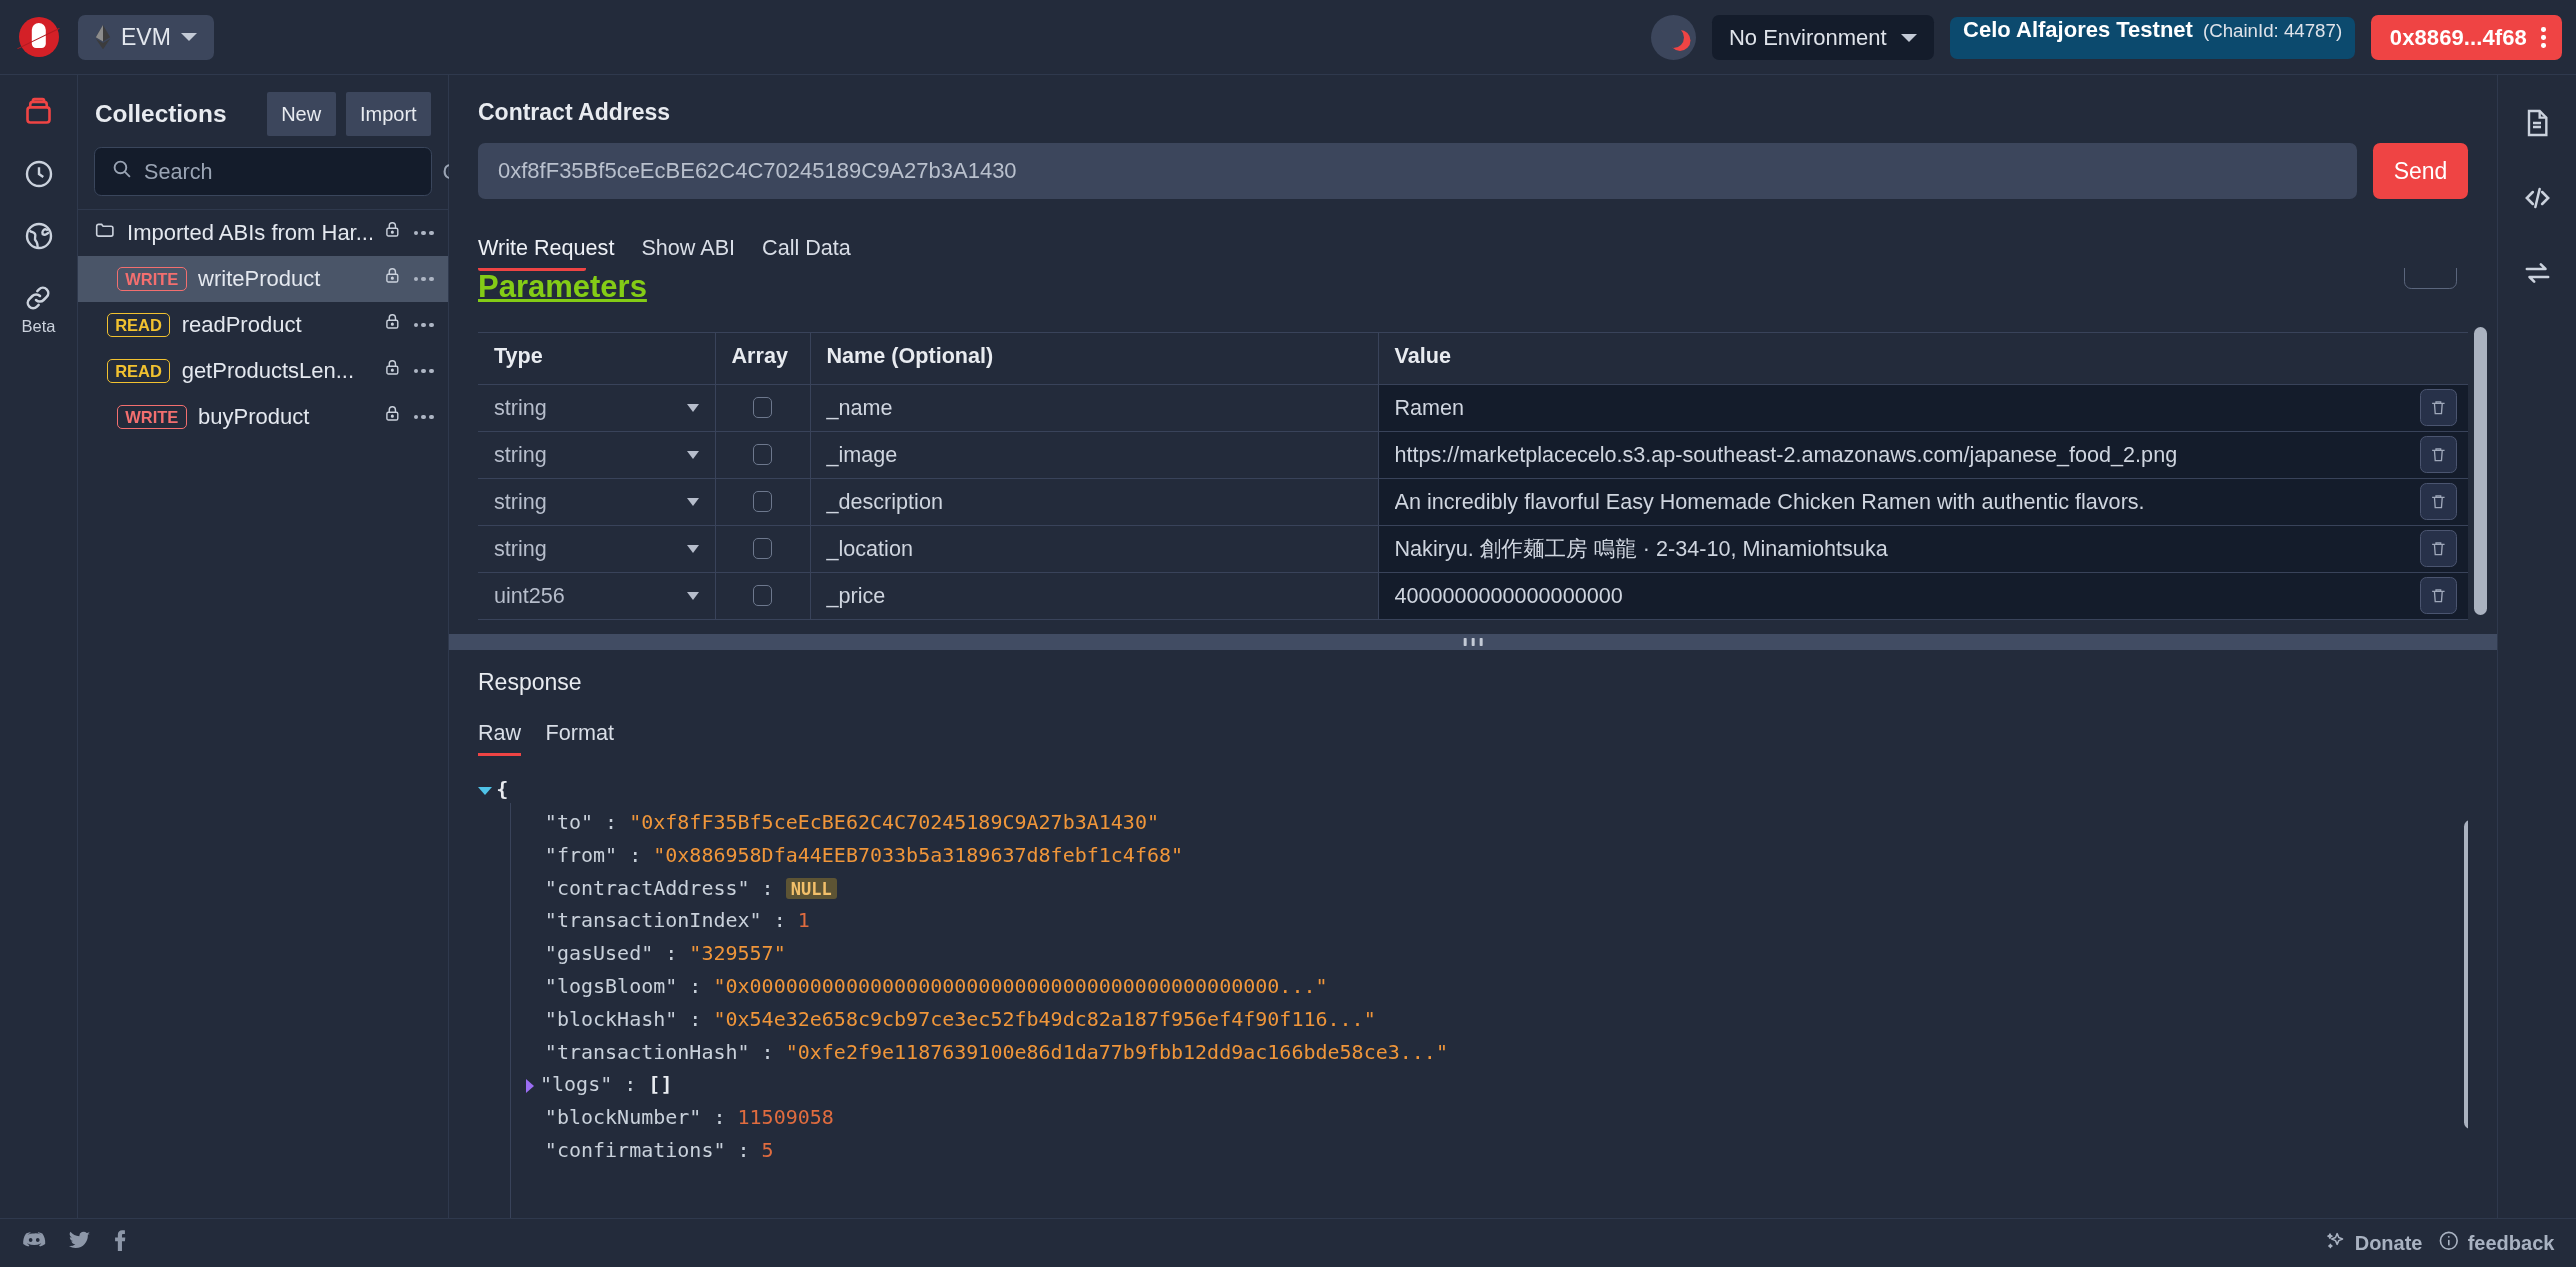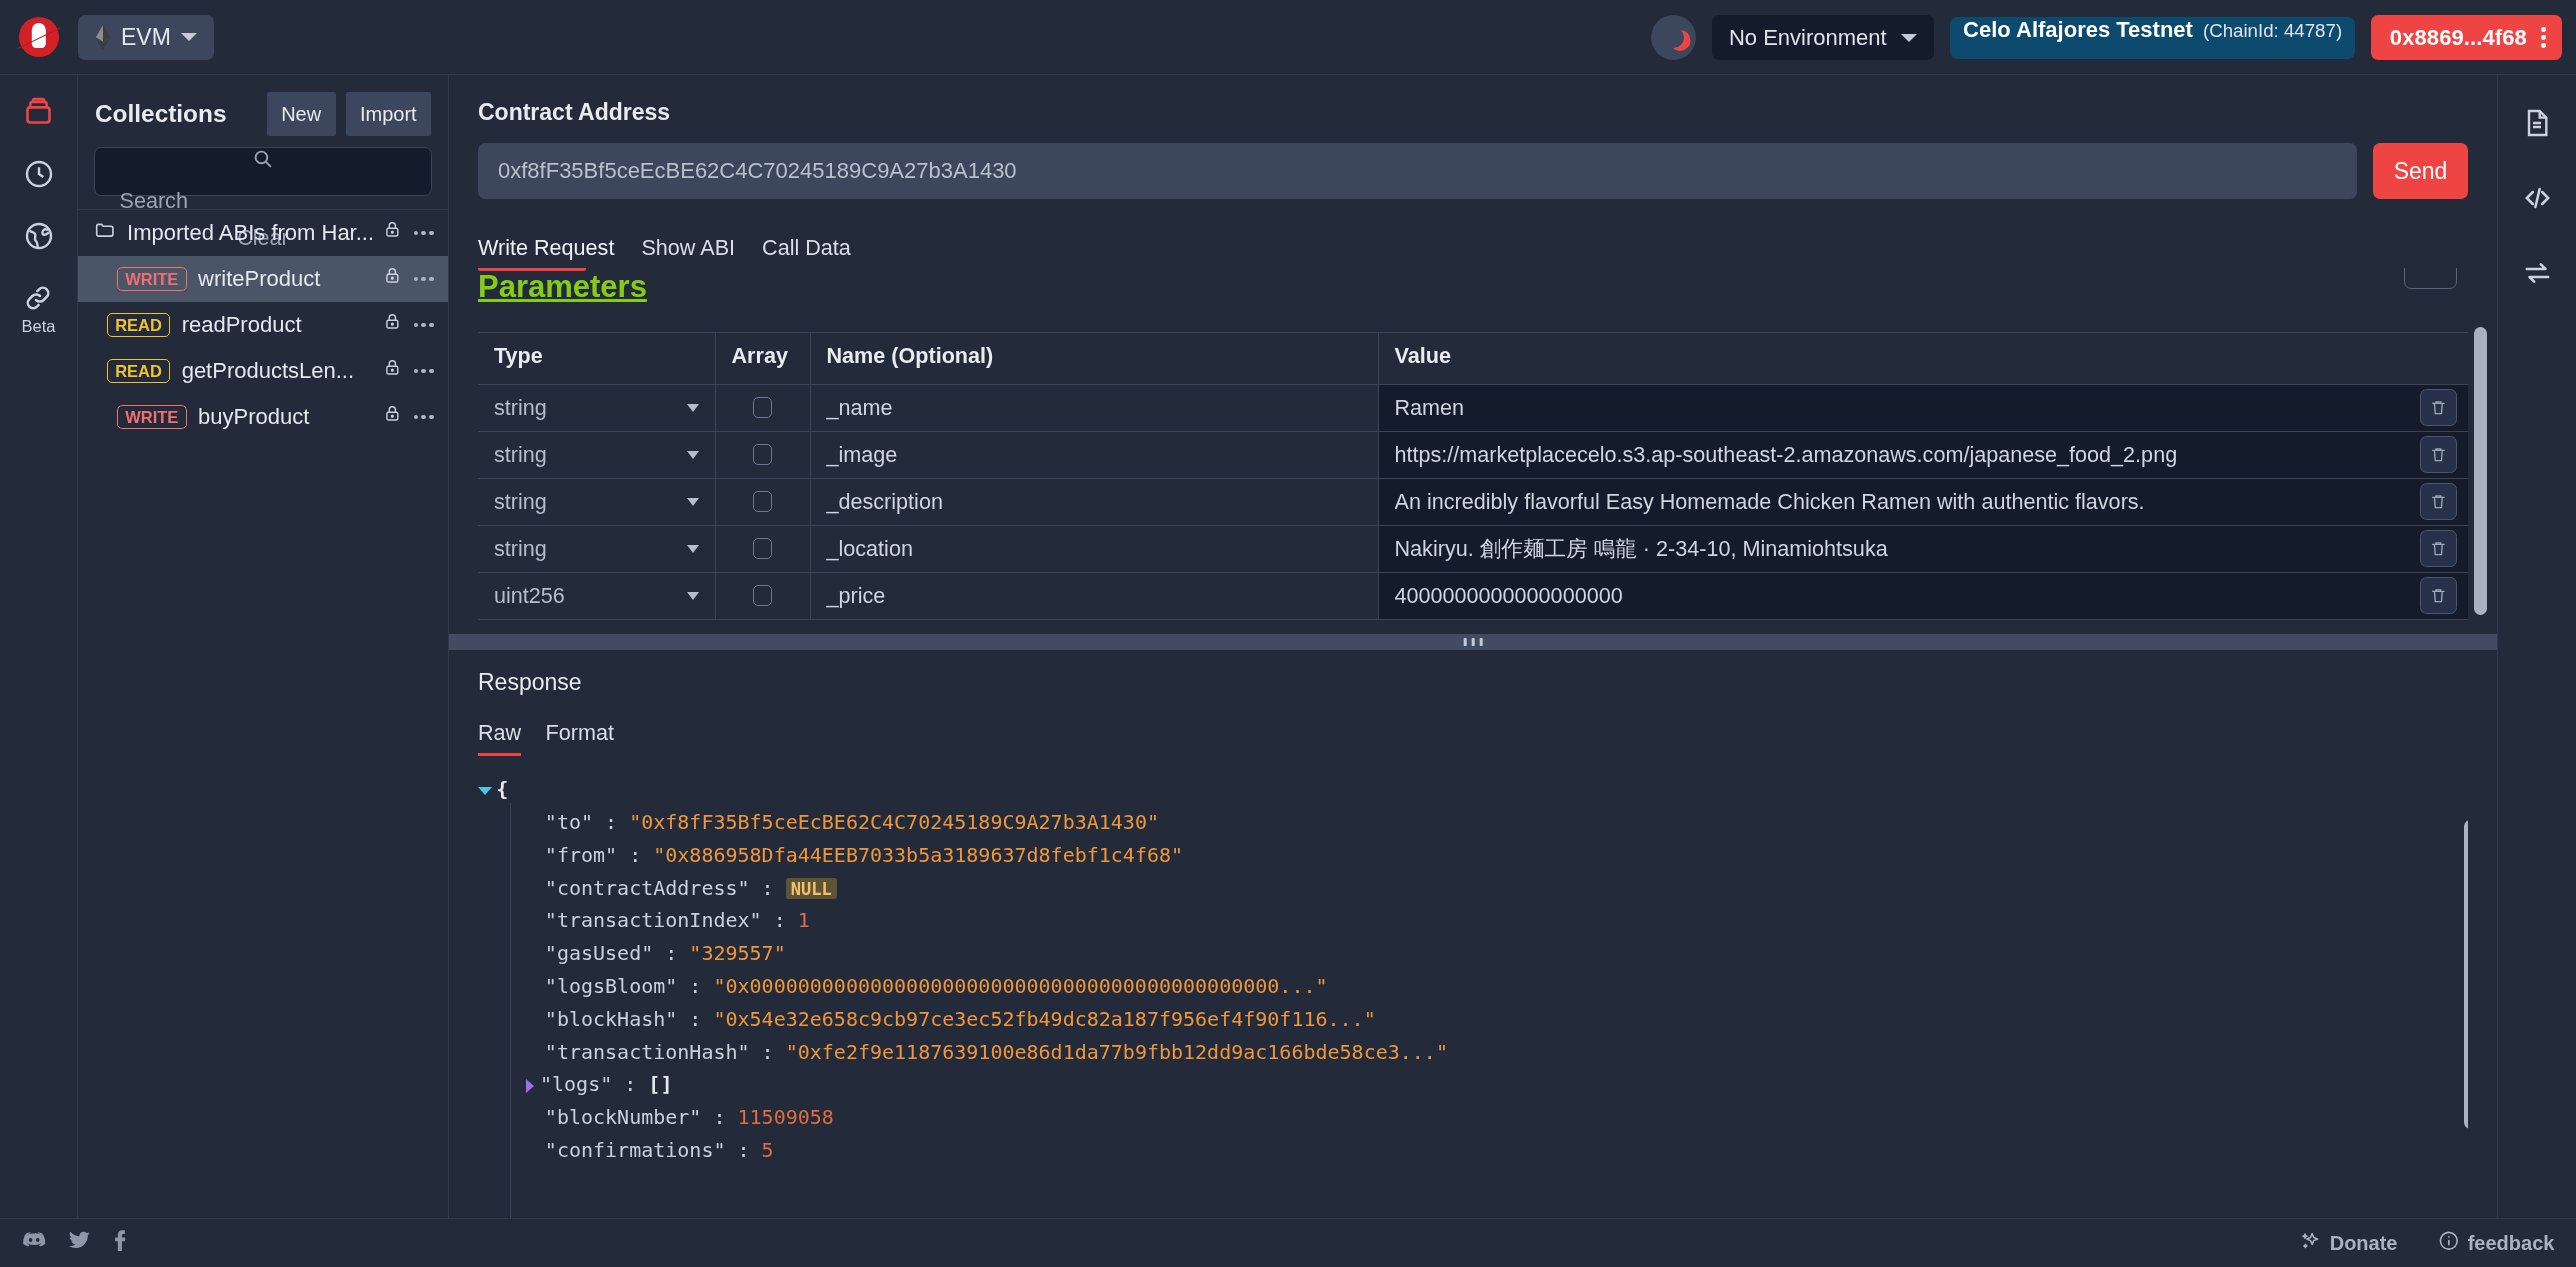--- a/index.html
+++ b/index.html
@@ -88,21 +88,21 @@
   .sb-head{ display:flex;align-items:center;padding:17px 17px 8.6px 17px;gap:10px; }
   .sb-title{ font-size:24.4px;font-weight:bold;color:#e8ebf0;flex:1; }
   .sb-btn{
     height:44px;padding:0 14.4px;background:#3c465c;border-radius:2px;color:#e8ebf0;
     font-size:20px;display:flex;align-items:center;cursor:pointer;border:none;
     font-family:inherit;
   }
   .search-wrap{ padding:2.9px 16px 13px 16px; }
   .search-box{
     height:49px;background:#141c2b;border:0.7px solid #3a465c;border-radius:7.2px;
-    display:flex;align-items:center;padding:0 16px;gap:11.5px;flex-direction:column;
+    display:flex;align-items:center;padding:0 16px;gap:11.5px;
   }
   .search-input{
     flex:1;background:transparent;border:none;outline:none;color:#cfd5df;font-size:21.6px;
     font-family:inherit;
   }
   .search-input::placeholder{ color:#9aa4b4; }
   .clear-btn{ font-size:21.6px;color:#9aa4b4;cursor:pointer; }
   .sb-divider{ height:0.7px;background:#2f394d;}
   .coll-list{ flex:1; overflow:hidden; }
   .coll-row{
@@ -221,21 +221,21 @@
     display:flex;flex-direction:column;align-items:center;padding-top:32px;gap:37px;
   }
   .rrail-item{ cursor:pointer;display:block; }
 
   
   .bottombar{
     height:50px;flex:0 0 50px;background:#232b3b;border-top:0.7px solid #2f394d;
     display:flex;align-items:center;padding:0 21.6px;
   }
   .social{ display:flex;gap:21.6px;align-items:center; }
-  .bb-right{ margin-left:auto;display:flex;gap:40px;align-items:flex-start; }
+  .bb-right{ margin-left:auto;display:flex;gap:15px;align-items:flex-start; }
   .bb-link{ display:flex;align-items:center;gap:8.6px;font-size:20px;color:#a9b2c1;cursor:pointer;font-weight:bold;}
 </style>
 </head>
 <body>
 
 <div class="app">
 
   <div class="topbar">
     <div class="logo-wrap">
         <span class="logo"></span>

